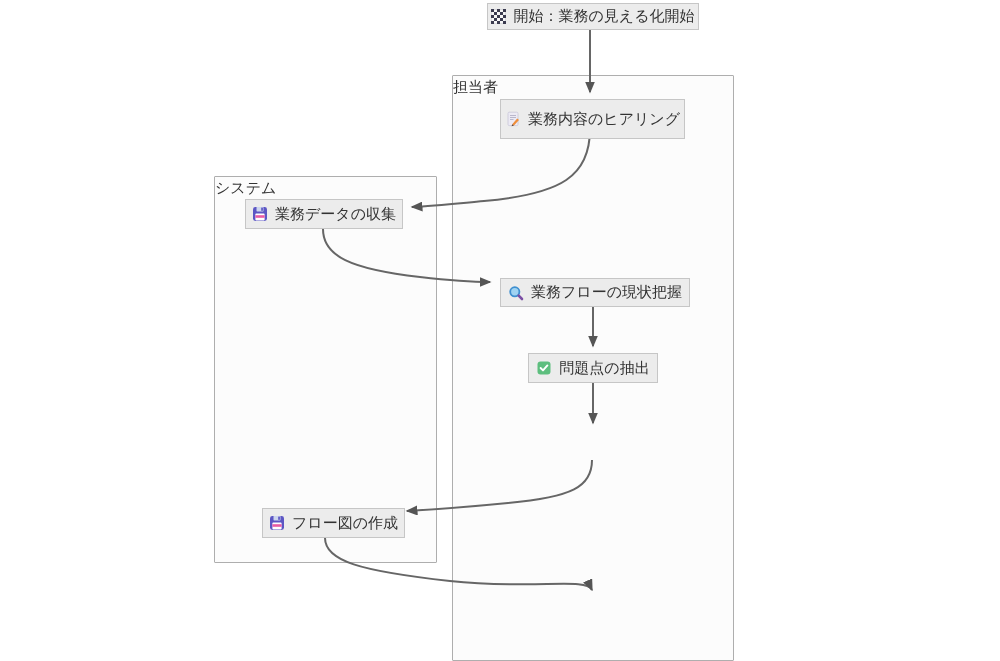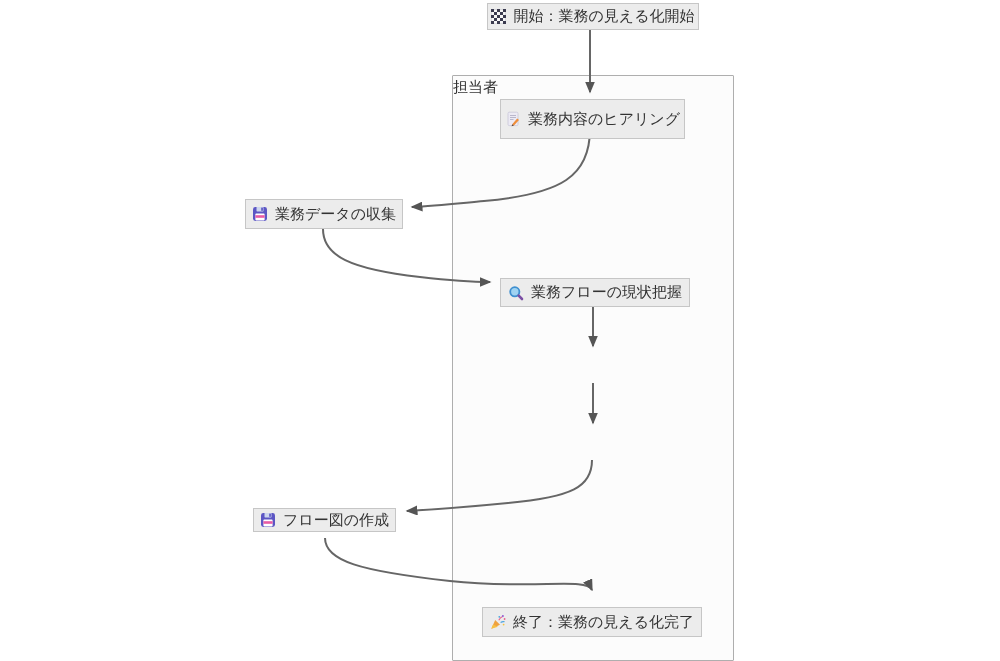--- a/index.html
+++ b/index.html
@@ -23,33 +23,36 @@
     gap:7px;font-size:15px;color:#333;white-space:nowrap;box-sizing:border-box;
   }
   .node .ic{display:inline-flex;flex:0 0 auto;}
   
   #n-start  {left:487px;top:3px;  width:212px;height:27px;}
   #n-hear   {left:500px;top:99px; width:185px;height:40px;}
   #n-collect{left:245px;top:199px;width:158px;height:30px;}
   #n-grasp  {left:500px;top:278px;width:190px;height:29px;text-align:center;}
   #n-extract{left:528px;top:353px;width:130px;height:30px;}
   #n-improve{left:528px;top:430px;width:130px;height:30px;}
-  #n-flowfig{left:253px;top:508px;width:143px;height:24px;text-align:right;}
+  #n-flowfig{left:262px;top:508px;width:143px;height:30px;text-align:right;}
   #n-end    {left:482px;top:607px;width:220px;height:30px;}
   
   #c-tantousha{left:452px;top:75px;width:280px;height:584px;}
   #c-system   {left:214px;top:176px;width:221px;height:385px;}
 </style>
 </head>
 <body>
 
 <div class="stage">
 
   <div class="cluster" id="c-tantousha">
     <div class="cluster-label">担当者</div>
+  </div>
+  <div class="cluster" id="c-system">
+    <div class="cluster-label">システム</div>
   </div>
 
   <svg class="edges" width="1000" height="661">
     <defs>
       <marker id="arrow" markerUnits="userSpaceOnUse" markerWidth="12" markerHeight="10" refX="10.5" refY="5" orient="auto">
         <path d="M0 0 L12 5 L0 10 Z" fill="#555555"></path>
       </marker>
     </defs>
     <g fill="none" stroke="#666666" stroke-width="2">
       <path marker-end="url(#arrow)" d="M590 30 L590 92"></path>
@@ -114,44 +117,38 @@
   <div class="node" id="n-grasp">
     <span class="ic">
       <svg width="16" height="16" viewBox="0 0 16 16">
         <circle cx="6.8" cy="6.8" r="4.6" fill="#9fd3f2" stroke="#3e8fd0" stroke-width="1.8"></circle>
         <line x1="10.7" y1="10.7" x2="14" y2="14" stroke="#7b4fa5" stroke-width="2.6" stroke-linecap="round"></line>
       </svg>
     </span>
     <span>業務フローの現状把握</span>
   </div>
 
+  <div class="node" id="n-extract">
+    <span class="ic">
+      <svg width="16" height="16" viewBox="0 0 16 16">
+        <rect x="1.5" y="1.5" width="13" height="13" rx="3" fill="#5dbe7e"></rect>
+        <path d="M4.6 8 L7 10.4 L11.4 5.4" stroke="#ffffff" stroke-width="1.9" fill="none" stroke-linecap="round" stroke-linejoin="round"></path>
+      </svg>
+    </span>
+    <span>問題点の抽出</span>
+  </div>
 
 
   <div class="node" id="n-flowfig">
     <span class="ic">
       <svg width="16" height="16" viewBox="0 0 16 16">
         <rect x="1" y="1" width="14" height="14" rx="2.4" fill="#5c56c4"></rect>
         <rect x="4.5" y="1" width="7" height="4.4" rx="0.6" fill="#cdd6ee"></rect>
         <rect x="9.2" y="1.6" width="1.7" height="3.2" fill="#5c56c4"></rect>
         <rect x="3.4" y="7.6" width="9.2" height="7" rx="0.8" fill="#ffffff"></rect>
         <rect x="3.4" y="9.2" width="9.2" height="2.6" fill="#e85ba5"></rect>
       </svg>
     </span>
     <span>フロー図の作成</span>
   </div>
 
-  <div class="node" id="n-end">
-    <span class="ic">
-      <svg width="16" height="16" viewBox="0 0 16 16">
-        <path d="M1.3 14.7 L5.2 6 L10 10.8 Z" fill="#efa23f"></path>
-        <path d="M1.3 14.7 L3.1 10.4 L8 12.8 Z" fill="#f6c044"></path>
-        <path d="M8.8 6.2 C9.8 4.2 11 3.2 12.6 2.6" stroke="#e8618c" stroke-width="1.1" fill="none"></path>
-        <path d="M10.6 8.4 C12 7.6 13.4 7.4 14.6 7.8" stroke="#4aa3e0" stroke-width="1.1" fill="none"></path>
-        <circle cx="12.9" cy="1.9" r="1" fill="#8e5bd4"></circle>
-        <circle cx="14.6" cy="5" r="0.9" fill="#e8618c"></circle>
-        <circle cx="9.3" cy="2.8" r="0.9" fill="#4aa3e0"></circle>
-        <circle cx="13.6" cy="10.6" r="0.9" fill="#f4c542"></circle>
-      </svg>
-    </span>
-    <span>終了：業務の見える化完了</span>
-  </div>
 
 </div>
 
 </body></html>

